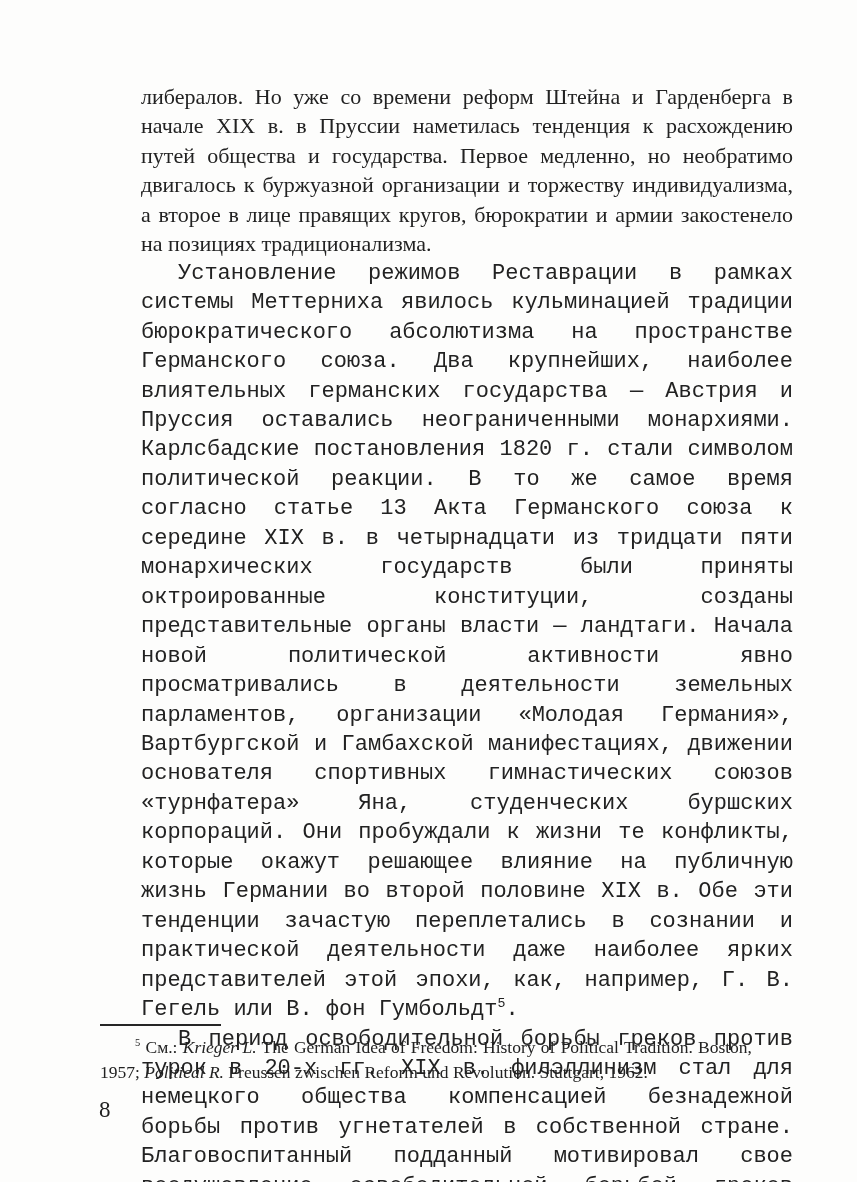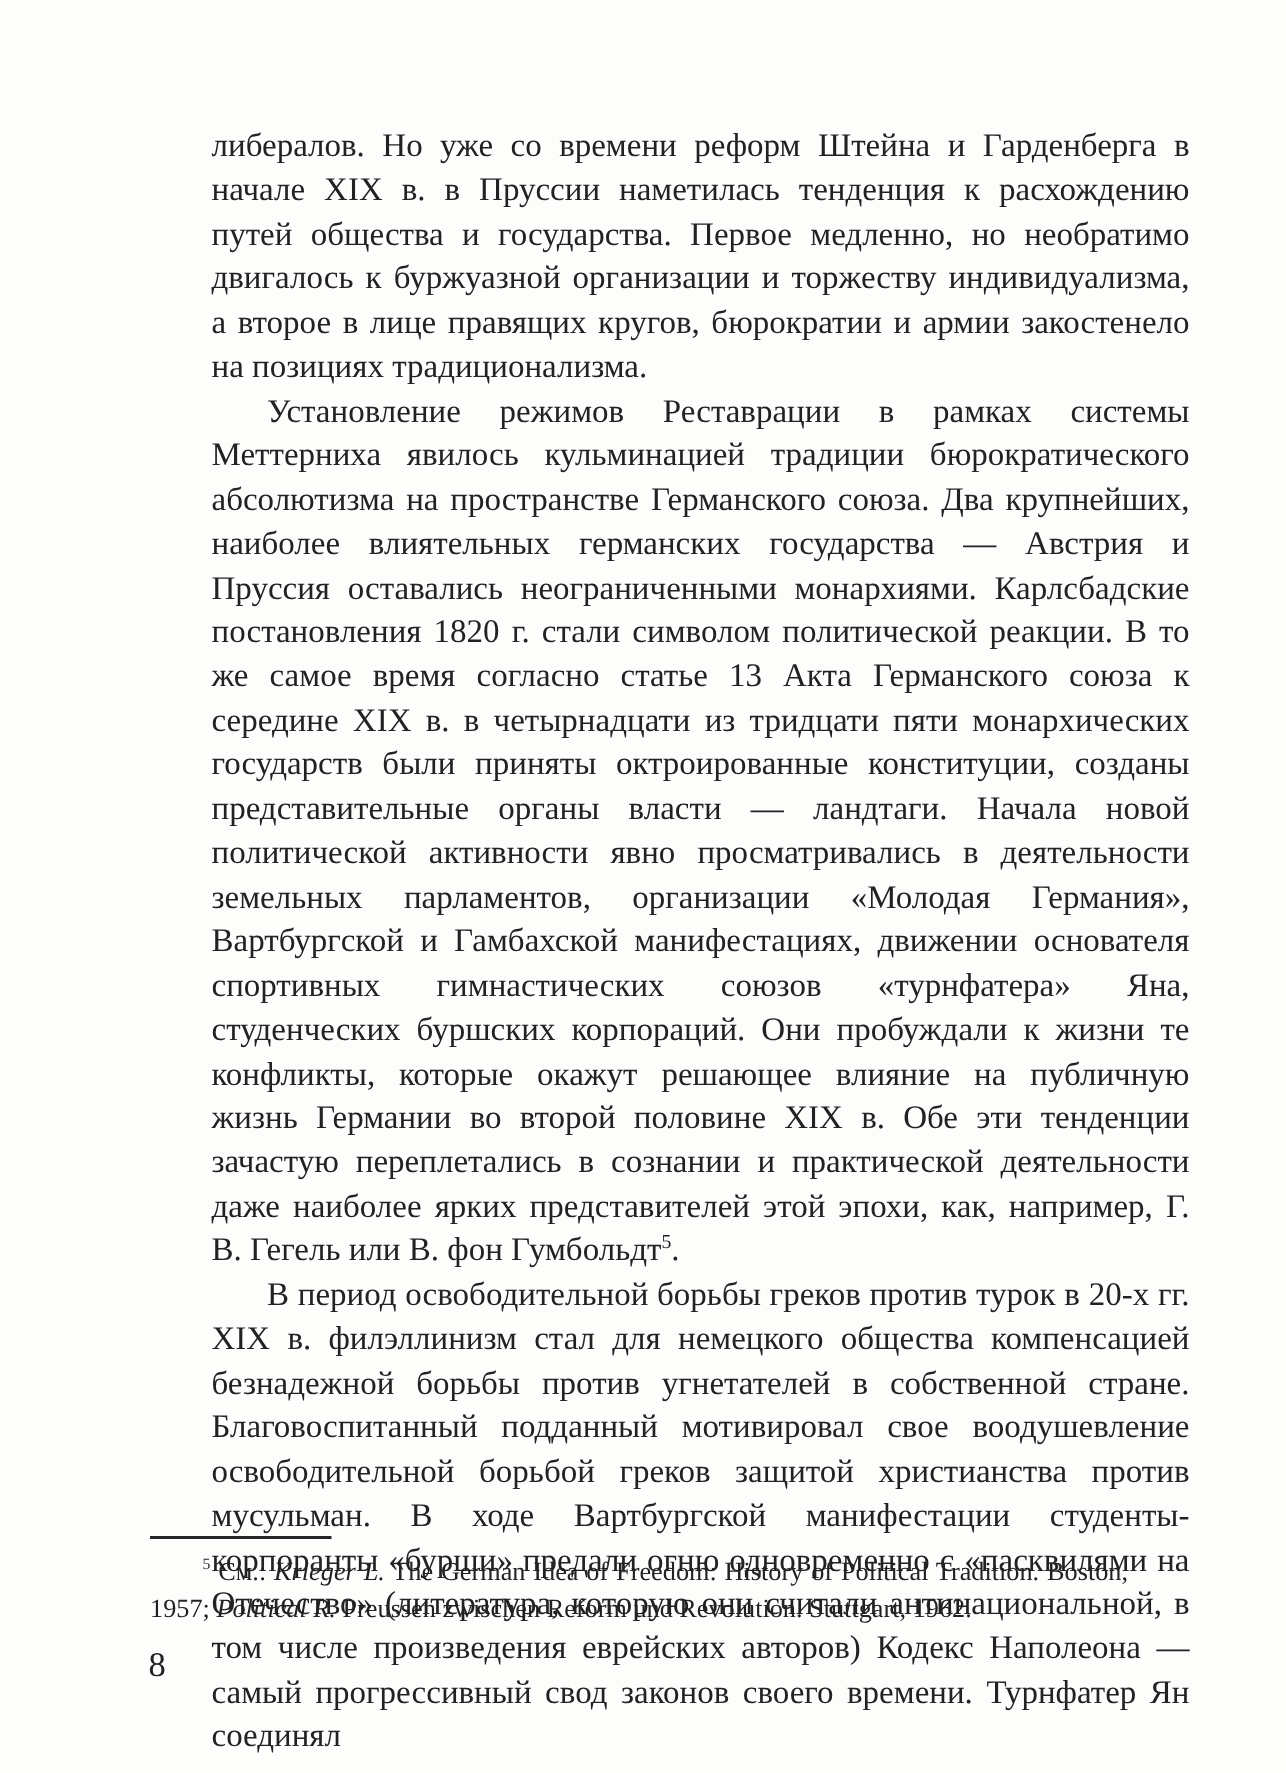--- a/index.html
+++ b/index.html
@@ -28,20 +28,21 @@
     margin-left: 41px;
     -webkit-hyphens: auto;
   }
   p.para {
     margin: 0;
     padding: 0;
     text-indent: 0;
   }
   p.para.indent {
     text-indent: 37px;
+    font-family: Liberation Mono, monospace;
   }
   sup.fn-mark {
     font-size: 0.6em;
     line-height: 0;
     vertical-align: super;
   }
   i.ital {
     font-style: italic;
   }
   .footnote-block {

